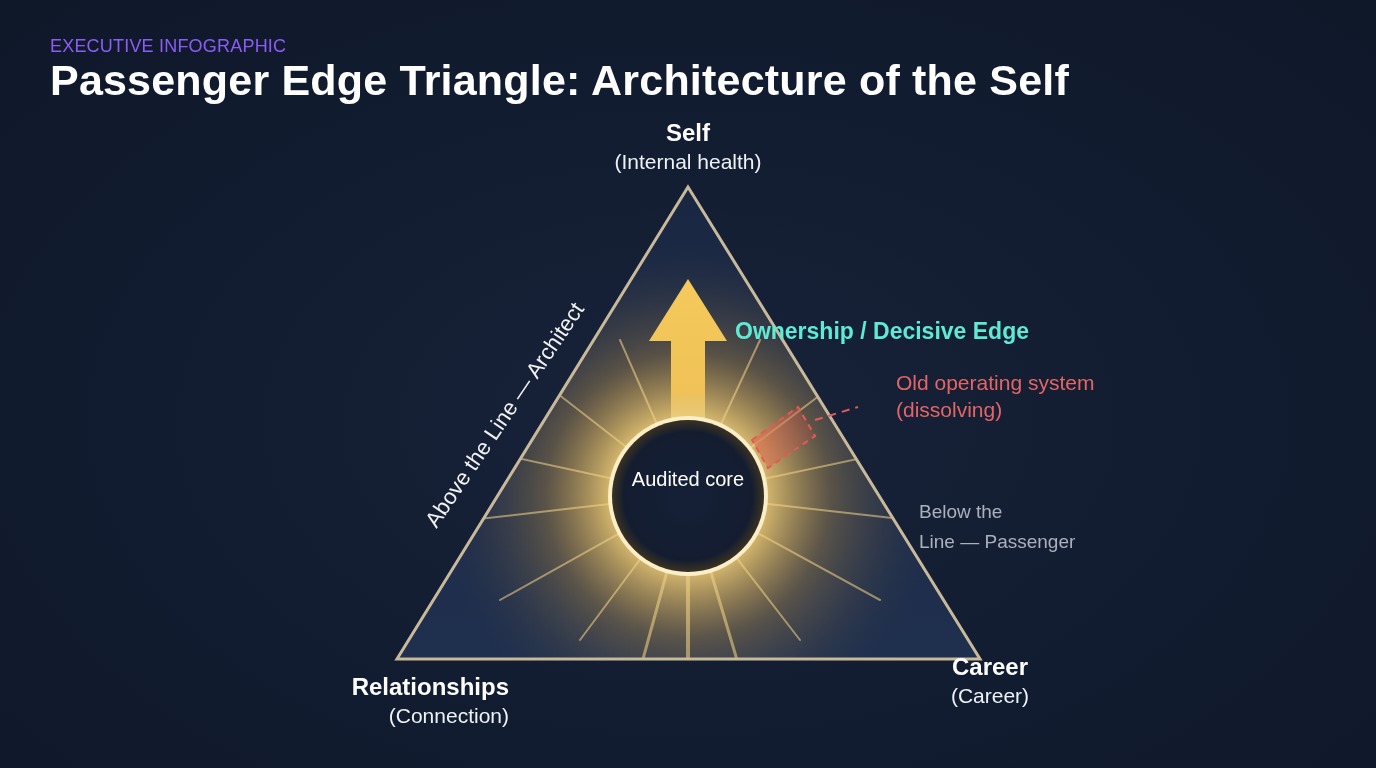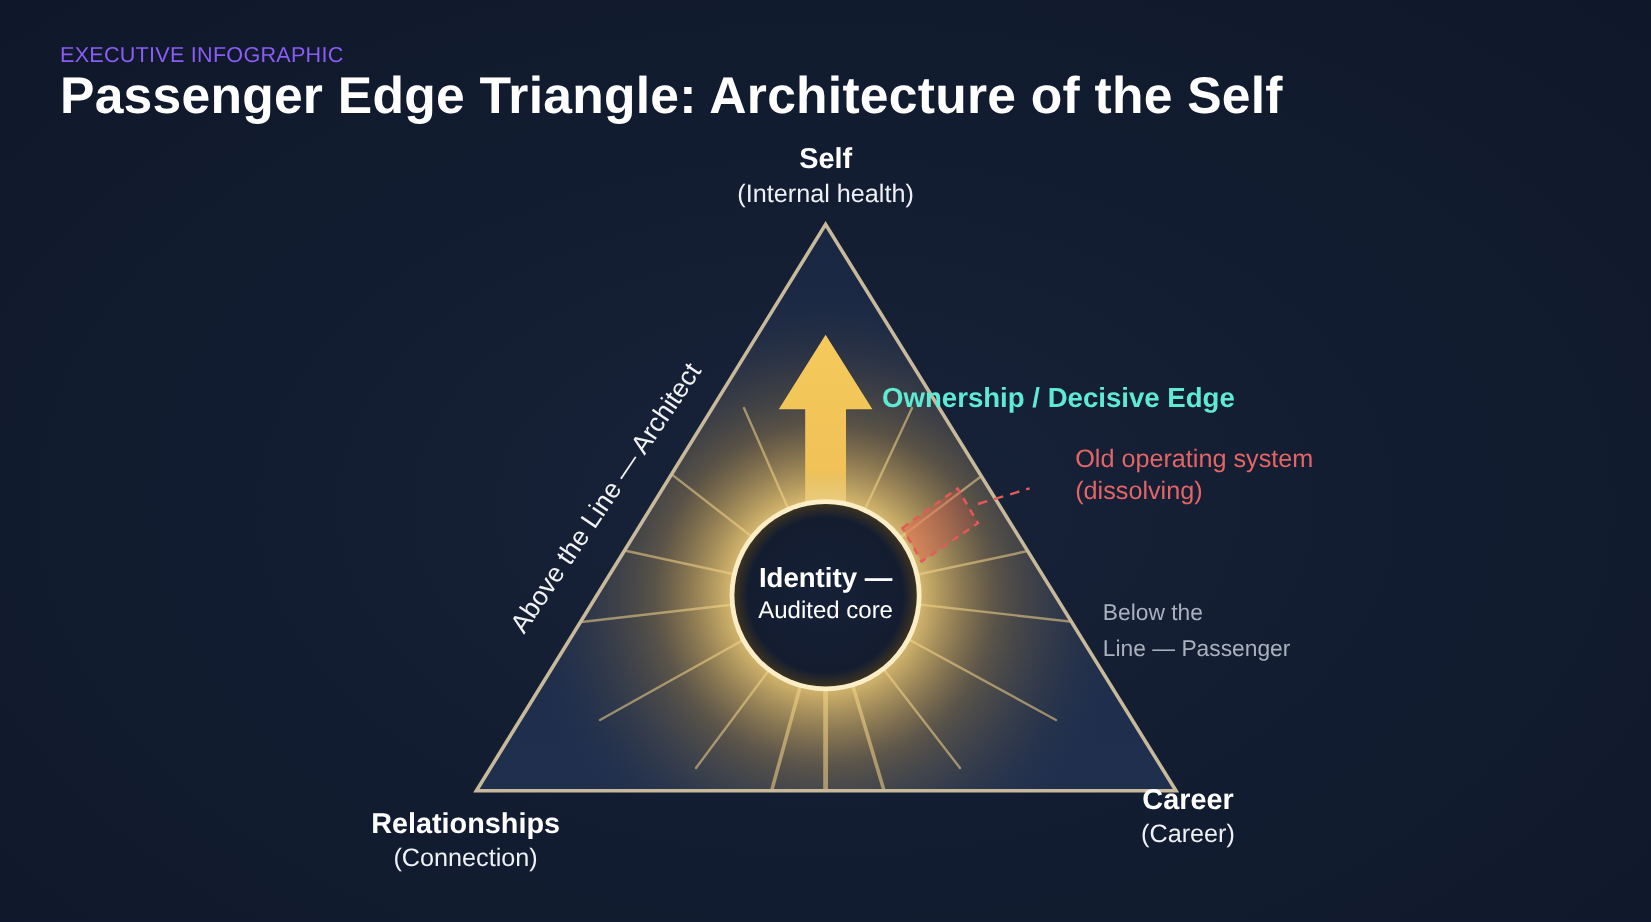--- a/index.html
+++ b/index.html
@@ -19,21 +19,21 @@
     }
     .title {
       position: absolute; left: 50px; top: 56px;
       font-size: 43px; font-weight: bold; color: #ffffff; letter-spacing: 0.2px;
     }
     svg.diagram { position: absolute; left: 0; top: 0; }
     .node { position: absolute; text-align: center; color: #ffffff; }
     .node .name { font-size: 24px; font-weight: bold; line-height: 30px; }
     .node .sub { font-size: 21px; line-height: 28px; color: #eef1f6; }
     .node-self { left: 588px; top: 118px; width: 200px; }
-    .node-rel { left: 278px; top: 672px; width: 220px; }
+    .node-rel { left: 289px; top: 672px; width: 220px; text-align: right; }
     .node-career { left: 920px; top: 652px; width: 140px; }
     .ownership {
       position: absolute; left: 735px; top: 318px;
       font-size: 23px; font-weight: bold; color: #5eead4;
     }
     .old-os {
       position: absolute; left: 865px; top: 369px;
       font-size: 21px; line-height: 27px; color: #e46565; margin-left: 31px;
     }
     .below {
@@ -138,21 +138,20 @@
   <div class="name">Relationships</div>
   <div class="sub">(Connection)</div>
 </div>
 
 <div class="node node-career">
   <div class="name">Career</div>
   <div class="sub">(Career)</div>
 </div>
 
 <div class="core-text">
-  <div class="l1">Identity —</div>
   <div class="l2">Audited core</div>
 </div>
 
 <div class="ownership">Ownership / Decisive Edge</div>
 
 <div class="old-os">
   <div>Old operating system</div>
   <div>(dissolving)</div>
 </div>
 

